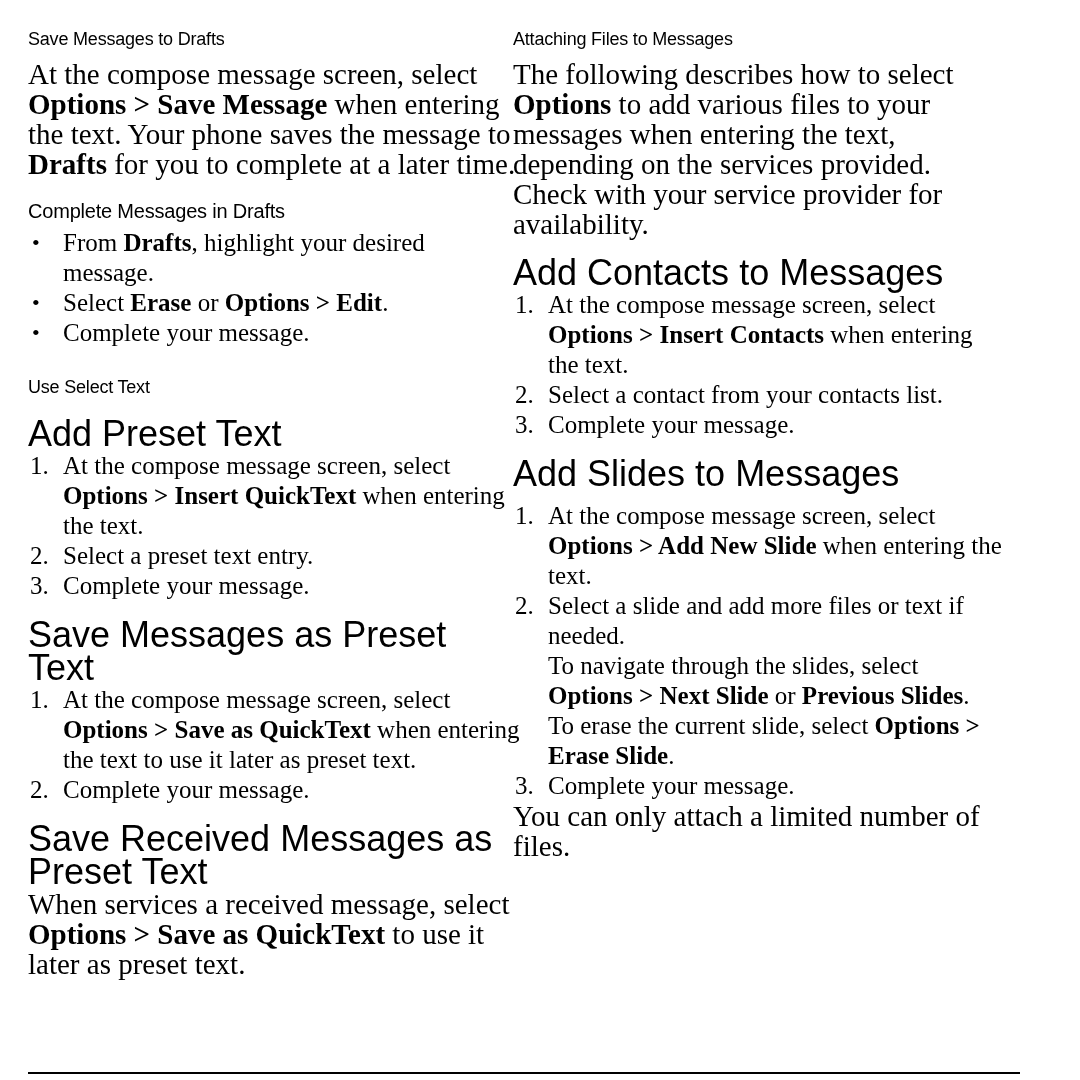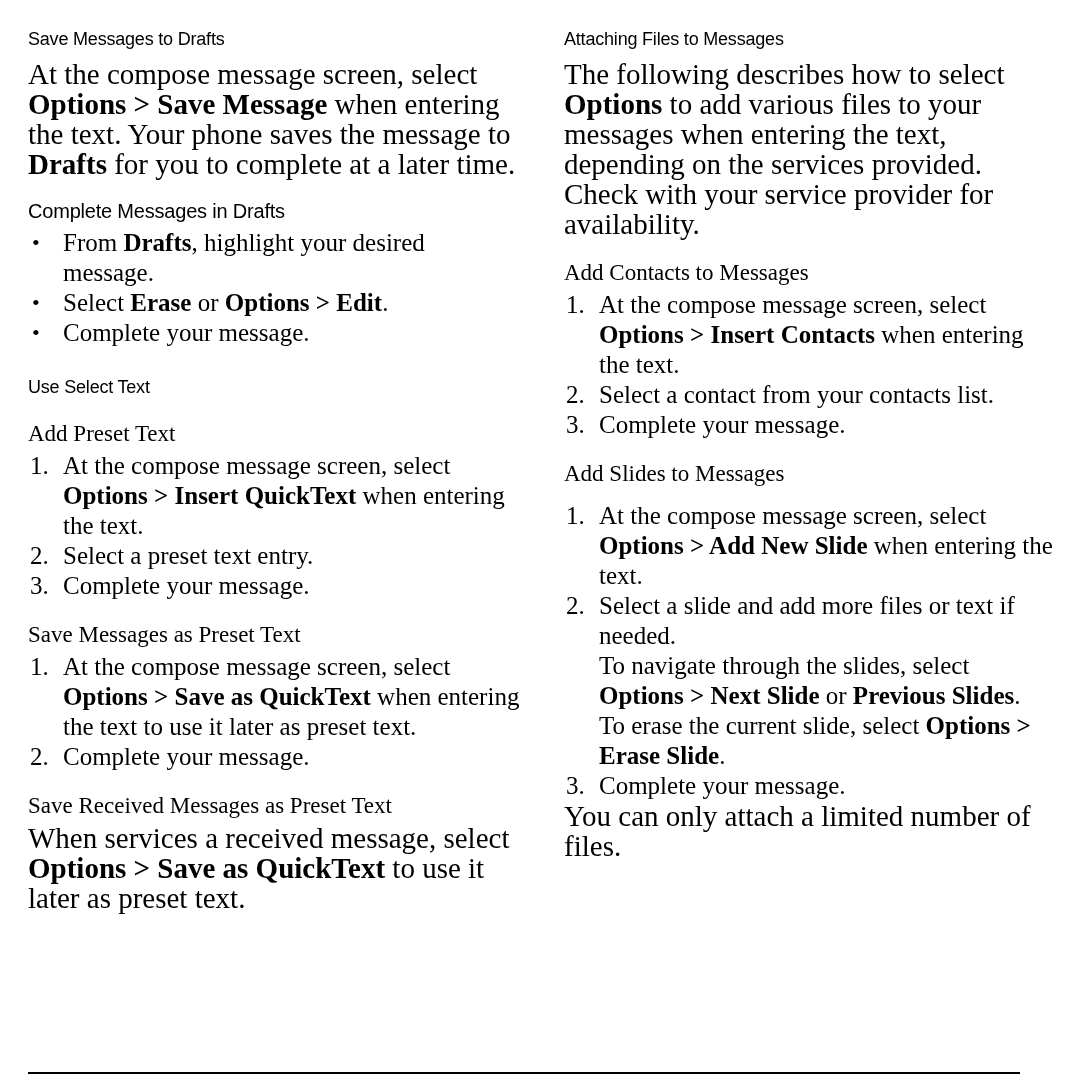--- a/index.html
+++ b/index.html
@@ -20,43 +20,43 @@
     position: absolute;
     inset: 0;
   }
 
   .col {
     position: absolute;
     top: 22px;
     width: 492px;
   }
   .col-left  { left: 28px; }
-  .col-right { left: 564px; }
+  .col-right { left: 513px; }
 
   
   h2.sans {
     font-family: "Liberation Sans", "DejaVu Sans", sans-serif;
     font-weight: 400;
     font-size: 18px;
     line-height: 34px;
     margin: 0 0 3px 0;
     letter-spacing: -0.2px;
   }
   h3.sans {
     font-family: "Liberation Sans", "DejaVu Sans", sans-serif;
     font-weight: 400;
     font-size: 20px;
     line-height: 31px;
     margin: 0 0 1px 0;
     letter-spacing: -0.2px;
   }
   h3.serif {
-    font-family: Liberation Serif, serif;
+    font-family: Liberation Sans, sans-serif;
     font-weight: 400;
-    font-size: 23px;
+    font-size: 36px;
     line-height: 33px;
     margin: 0 0 1px 0;
   }
 
   
   p.body {
     font-size: 29px;
     line-height: 30px;
     margin: 0;
     text-align: left;

